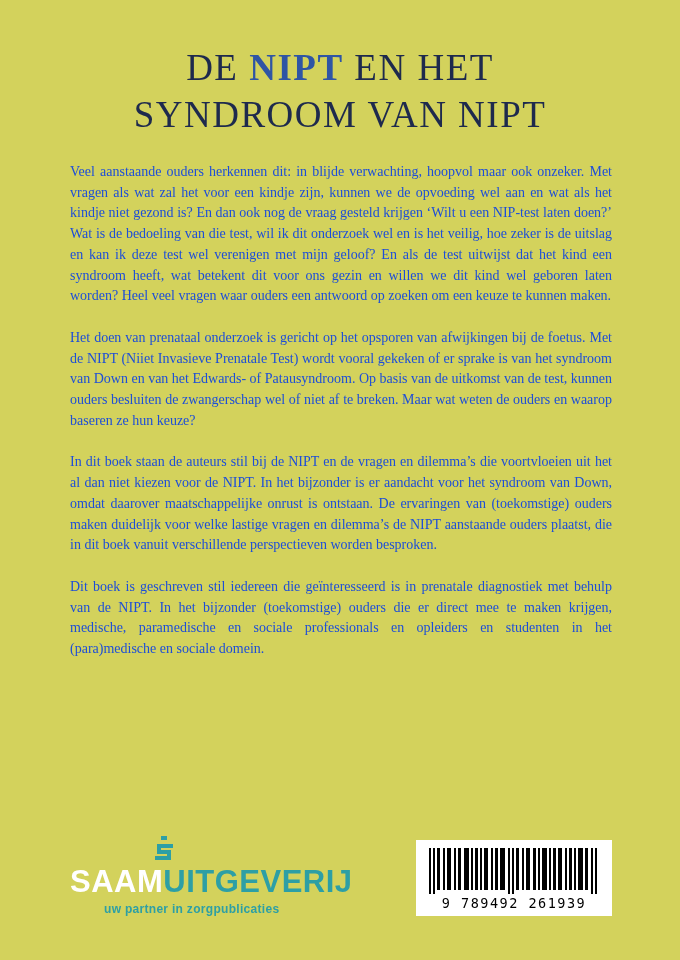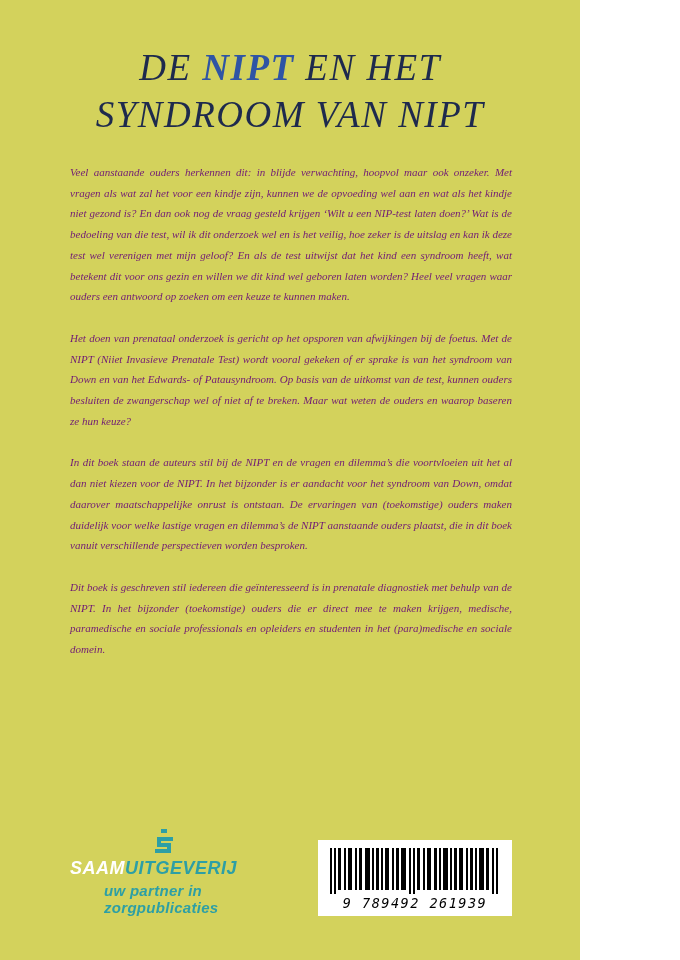--- a/index.html
+++ b/index.html
@@ -1,44 +1,43 @@
 <!DOCTYPE html>
 <html lang="nl"><head>
 <meta charset="utf-8">
 <style>
   * { margin: 0; padding: 0; box-sizing: border-box; }
   html, body { width: 680px; height: 960px; }
   body { font-family: "Liberation Serif", serif; background: #ffffff; position: relative; overflow: hidden; }
 
   .cover {
     position: absolute; inset: 0;
-    width: 580px; height: 960px;
+    width: 680px; height: 960px;
     background: #d3d25c;
-    font-style: italic;
   }
 
   
   .title {
     margin-top: 44px;
     text-align: center;
     color: #1e2a4d;
     font-size: 37px;
     font-weight: normal;
     letter-spacing: 1.5px;
     line-height: 1.28;
   }
   .title .line { display: block; white-space: nowrap; }
   .title .nipt { color: #2f55a4; font-weight: bold; }
 
   
   .body-text {
     position: absolute;
     left: 70px; right: 68px; top: 162px;
-    color: #701a75;
-    font-size: 11px;
+    color: #1d4ed8;
+    font-size: 14px;
     line-height: 20.7px;
     text-align: justify;
     hyphens: auto;
     -webkit-hyphens: auto;
   }
   .body-text p { margin-bottom: 21px; }
   .body-text p.no-gap { margin-top: -21px; }
 
   
   .footer {
@@ -46,32 +45,32 @@
     left: 70px; right: 68px; bottom: 44px;
     display: flex;
     justify-content: space-between;
     align-items: flex-end;
   }
 
   
   .publisher { font-family: "Liberation Sans", sans-serif; }
   .logo-icon { display: block; margin-left: 78px; margin-bottom: 2px; }
   .pubname {
-    font-size: 18px;
+    font-size: 31px;
     font-weight: bold;
     letter-spacing: 0.5px;
     line-height: 1;
     white-space: nowrap;
   }
   .pubname .saam { color: #ffffff; }
   .pubname .uitg { color: #2d9fa5; }
   .tagline {
     margin-top: 5px;
     margin-left: 34px;
-    font-size: 15px;
+    font-size: 12px;
     font-weight: bold;
     color: #2d9fa5;
     letter-spacing: 0.3px;
   }
 
   
   .barcode-box {
     background: #ffffff;
     width: 196px;
     padding: 8px 10px 5px 10px;

